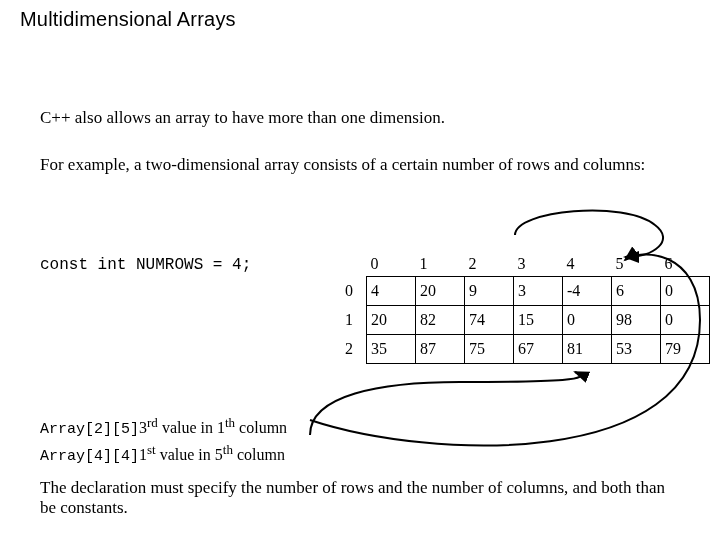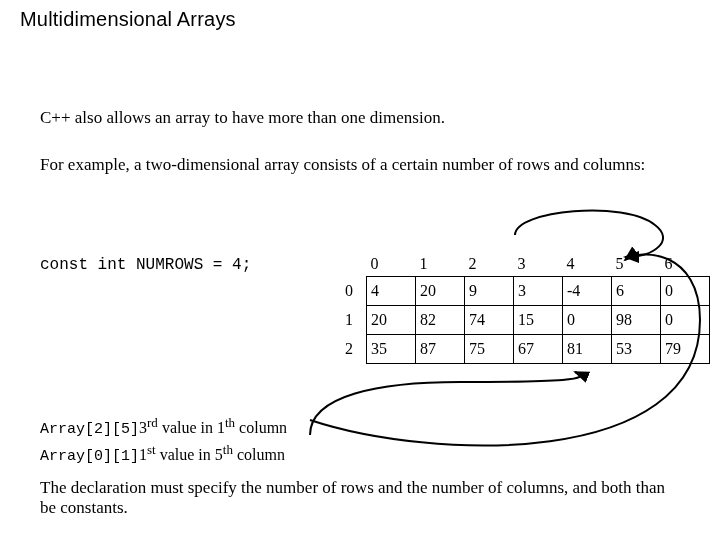--- a/index.html
+++ b/index.html
@@ -103,21 +103,21 @@
     <td>79</td>
   </tr>
 </tbody>
   </table>
 
 <div class="ordinal-lines">
   <div>
     <span class="mono">Array[2][5]</span><span>3</span><span></span><span class="sup">rd</span><span> value in 1</span><span class="sup">th</span><span> column</span>
   </div>
   <div>
-    <span class="mono">Array[0][1]</span><span>1</span><span class="sup">st</span><span> value in 5</span><span class="sup">th</span><span> column</span>
+    <span class="mono">Array[4][4]</span><span>1</span><span class="sup">st</span><span> value in 5</span><span class="sup">th</span><span> column</span>
   </div>
 </div>
 
 <div id="p3" class="body-text">The declaration must specify the number of rows and the number of columns, and both than be constants.</div>
 
 <svg class="overlay">
   <defs>
     <marker id="ah" markerWidth="10" markerHeight="10" refX="7" refY="3" orient="auto">
       <path d="M0,0 L8,3 L0,6 Z" fill="#000"></path>
     </marker>

